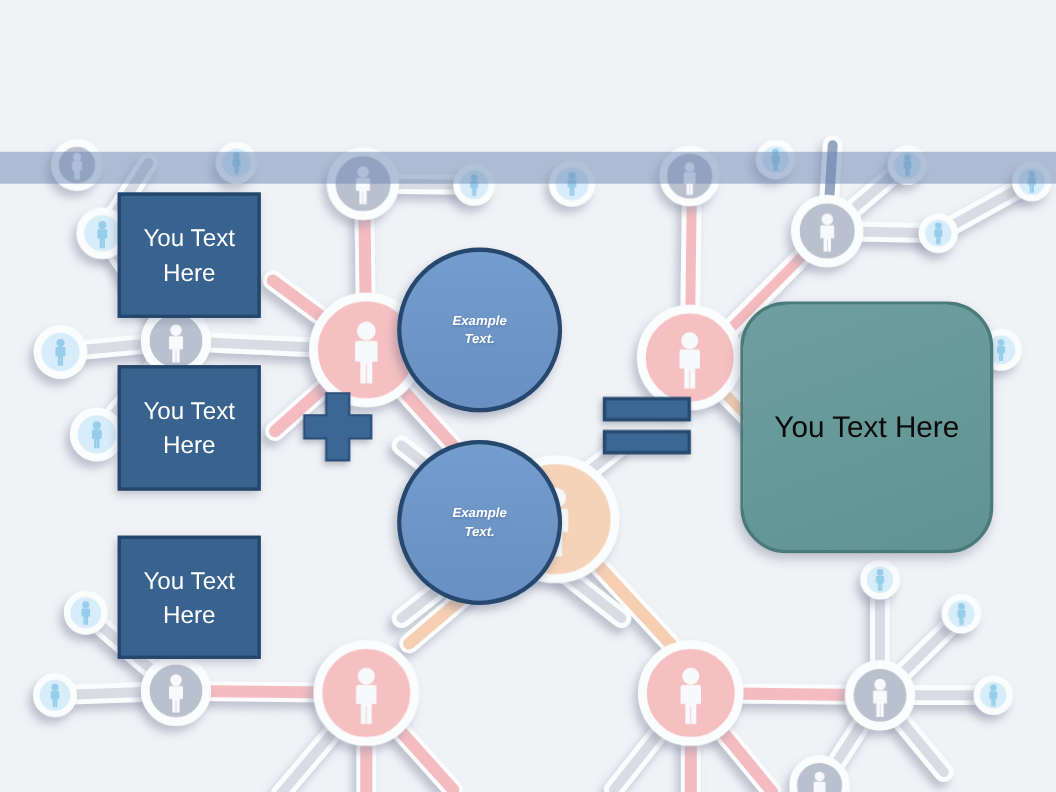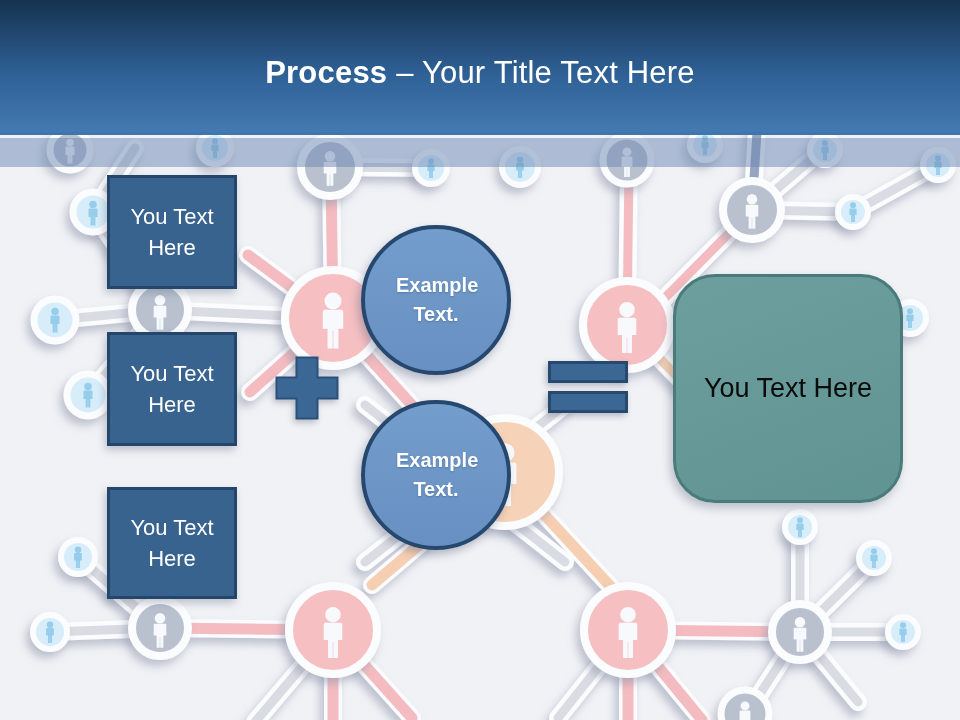--- a/index.html
+++ b/index.html
@@ -40,21 +40,21 @@
           filter:drop-shadow(-2px 3px 3px rgba(90,100,120,0.4));}
   .equals .bar{width:80px;height:22px;box-sizing:border-box;
                background:#3A6793;border:3px solid #27496E;}
   .equals .bar + .bar{margin-top:8px;}
   
   .example-circle{
     position:absolute;left:361px;width:150px;height:150px;border-radius:50%;
     box-sizing:border-box;background:linear-gradient(180deg,#739DCC,#6890C2);
     border:4px solid #26486E;
     display:flex;align-items:center;justify-content:center;text-align:center;
-    color:#FFFFFF;font-size:20px;font-weight:bold;line-height:1.45;
+    color:#FFFFFF;font-size:12px;font-weight:bold;font-style:italic;line-height:1.45;
     text-shadow:0 1px 2px rgba(35,65,105,0.35);
     box-shadow:-3px 5px 9px rgba(90,100,125,0.4);padding:10px;
   }
   .example-circle.c1{top:225px;}
   .example-circle.c2{top:400px;}
   .example-circle .inner{width:80px;}
   
   .result-box{
     position:absolute;left:673px;top:274px;width:230px;height:229px;box-sizing:border-box;
     border-radius:42px;background:linear-gradient(160deg,#6C9F9E,#609493);
@@ -281,25 +281,20 @@
         </g>
       <g>
           <circle cx="628" cy="630" r="44" fill="#F6C0C3" stroke="#FBFCFE" stroke-width="8"></circle>
           <use href="#person" x="597" y="601" width="62" height="62" fill="#F7F9FC"></use>
         </g>
     </g>
   </svg>
 
   <div class="band"></div>
 
-  <div class="header">
-    <div class="title">
-      <span class="bold">Process</span><span class="rest">– Your Title Text Here</span>
-    </div>
-  </div>
 
   <div class="input-box b1">
     <span>You Text Here</span>
   </div>
   <div class="input-box b2">
     <span>You Text Here</span>
   </div>
   <div class="input-box b3">
     <span>You Text Here</span>
   </div>

